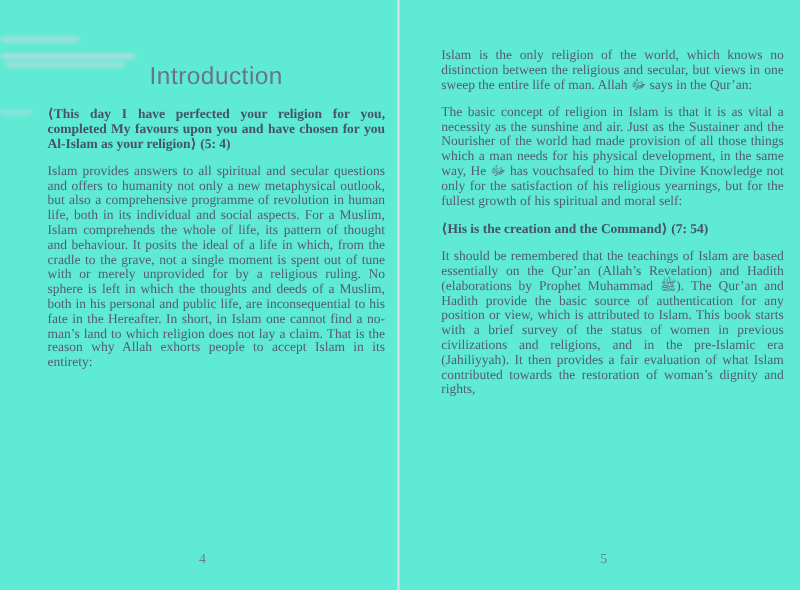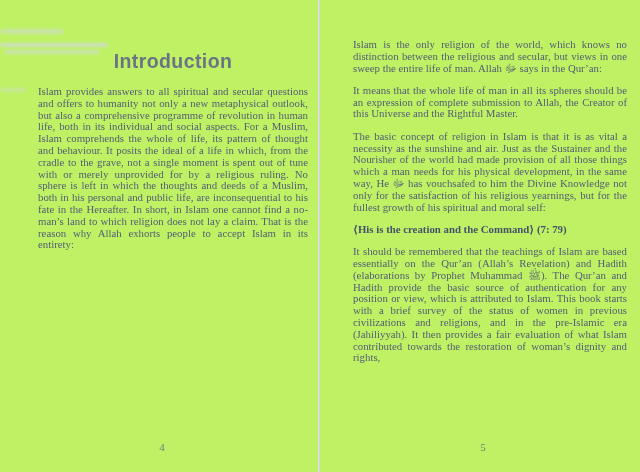--- a/index.html
+++ b/index.html
@@ -11,36 +11,36 @@
   }
   .book {
     position: relative;
     width: 640px; height: 472px;
     display: flex;
     background: #fcfcfd;
   }
   .page {
     position: relative;
     box-sizing: border-box;
-    background: #bef264;
+    background: #5eead4;
     flex: 0 0 auto;
   }
   .page.left  { width: 318px; padding: 50px 10px 0 38px; }
   .page.right { width: 320px; padding: 39px 13px 0 33px; }
   .spine {
     flex: 0 0 auto;
     width: 2px;
     height: 100%;
     background: linear-gradient(to right, #e6e7ee, #c9cbdb);
     box-shadow: 1px 0 1px #eef0f5;
   }
   .page-title {
     font-family: "Liberation Sans", "DejaVu Sans", sans-serif;
     font-size: 19.5px;
-    font-weight: 700;
+    font-weight: 400;
     letter-spacing: 0.4px;
     color: #6b7385;
     text-align: center;
     margin: 0 0 13px 0;
   }
   p.para {
     font-size: 10.8px;
     line-height: 11.8px;
     color: #535d75;
     text-align: justify;
@@ -78,38 +78,38 @@
 
   <div class="page left">
     <div class="smudge s1"></div>
     <div class="smudge s2"></div>
     <div class="smudge s3"></div>
     <div class="smudge s4"></div>
 
     <h1 class="page-title">Introduction</h1>
 
 
+    <p class="para quote">⟨This day I have perfected your religion for you, completed My favours upon you and have chosen for you Al-Islam as your religion⟩ (5: 4)</p>
 
     <p class="para body">Islam provides answers to all spiritual and secular questions and offers to humanity not only a new metaphysical outlook, but also a comprehensive programme of revolution in human life, both in its individual and social aspects. For a Muslim, Islam comprehends the whole of life, its pattern of thought and behaviour. It posits the ideal of a life in which, from the cradle to the grave, not a single moment is spent out of tune with or merely unprovided for by a religious ruling. No sphere is left in which the thoughts and deeds of a Muslim, both in his personal and public life, are inconsequential to his fate in the Hereafter. In short, in Islam one cannot find a no-man’s land to which religion does not lay a claim. That is the reason why Allah exhorts people to accept Islam in its entirety:</p>
 
 
     <div class="pagenum">4</div>
   </div>
 
   <div class="spine"></div>
 
   <div class="page right">
 
     <p class="para body">Islam is the only religion of the world, which knows no distinction between the religious and secular, but views in one sweep the entire life of man. Allah ﷻ says in the Qur’an:</p>
 
 
-    <p class="para body">It means that the whole life of man in all its spheres should be an expression of complete submission to Allah, the Creator of this Universe and the Rightful Master.</p>
 
     <p class="para body">The basic concept of religion in Islam is that it is as vital a necessity as the sunshine and air. Just as the Sustainer and the Nourisher of the world had made provision of all those things which a man needs for his physical development, in the same way, He ﷻ has vouchsafed to him the Divine Knowledge not only for the satisfaction of his religious yearnings, but for the fullest growth of his spiritual and moral self:</p>
 
-    <p class="para quote">⟨His is the creation and the Command⟩ (7: 79)</p>
+    <p class="para quote">⟨His is the creation and the Command⟩ (7: 54)</p>
 
     <p class="para body">It should be remembered that the teachings of Islam are based essentially on the Qur’an (Allah’s Revelation) and Hadith (elaborations by Prophet Muhammad ﷺ). The Qur’an and Hadith provide the basic source of authentication for any position or view, which is attributed to Islam. This book starts with a brief survey of the status of women in previous civilizations and religions, and in the pre-Islamic era (Jahiliyyah). It then provides a fair evaluation of what Islam contributed towards the restoration of woman’s dignity and rights,</p>
 
     <div class="pagenum">5</div>
   </div>
 
 </div>
 
 </body></html>

